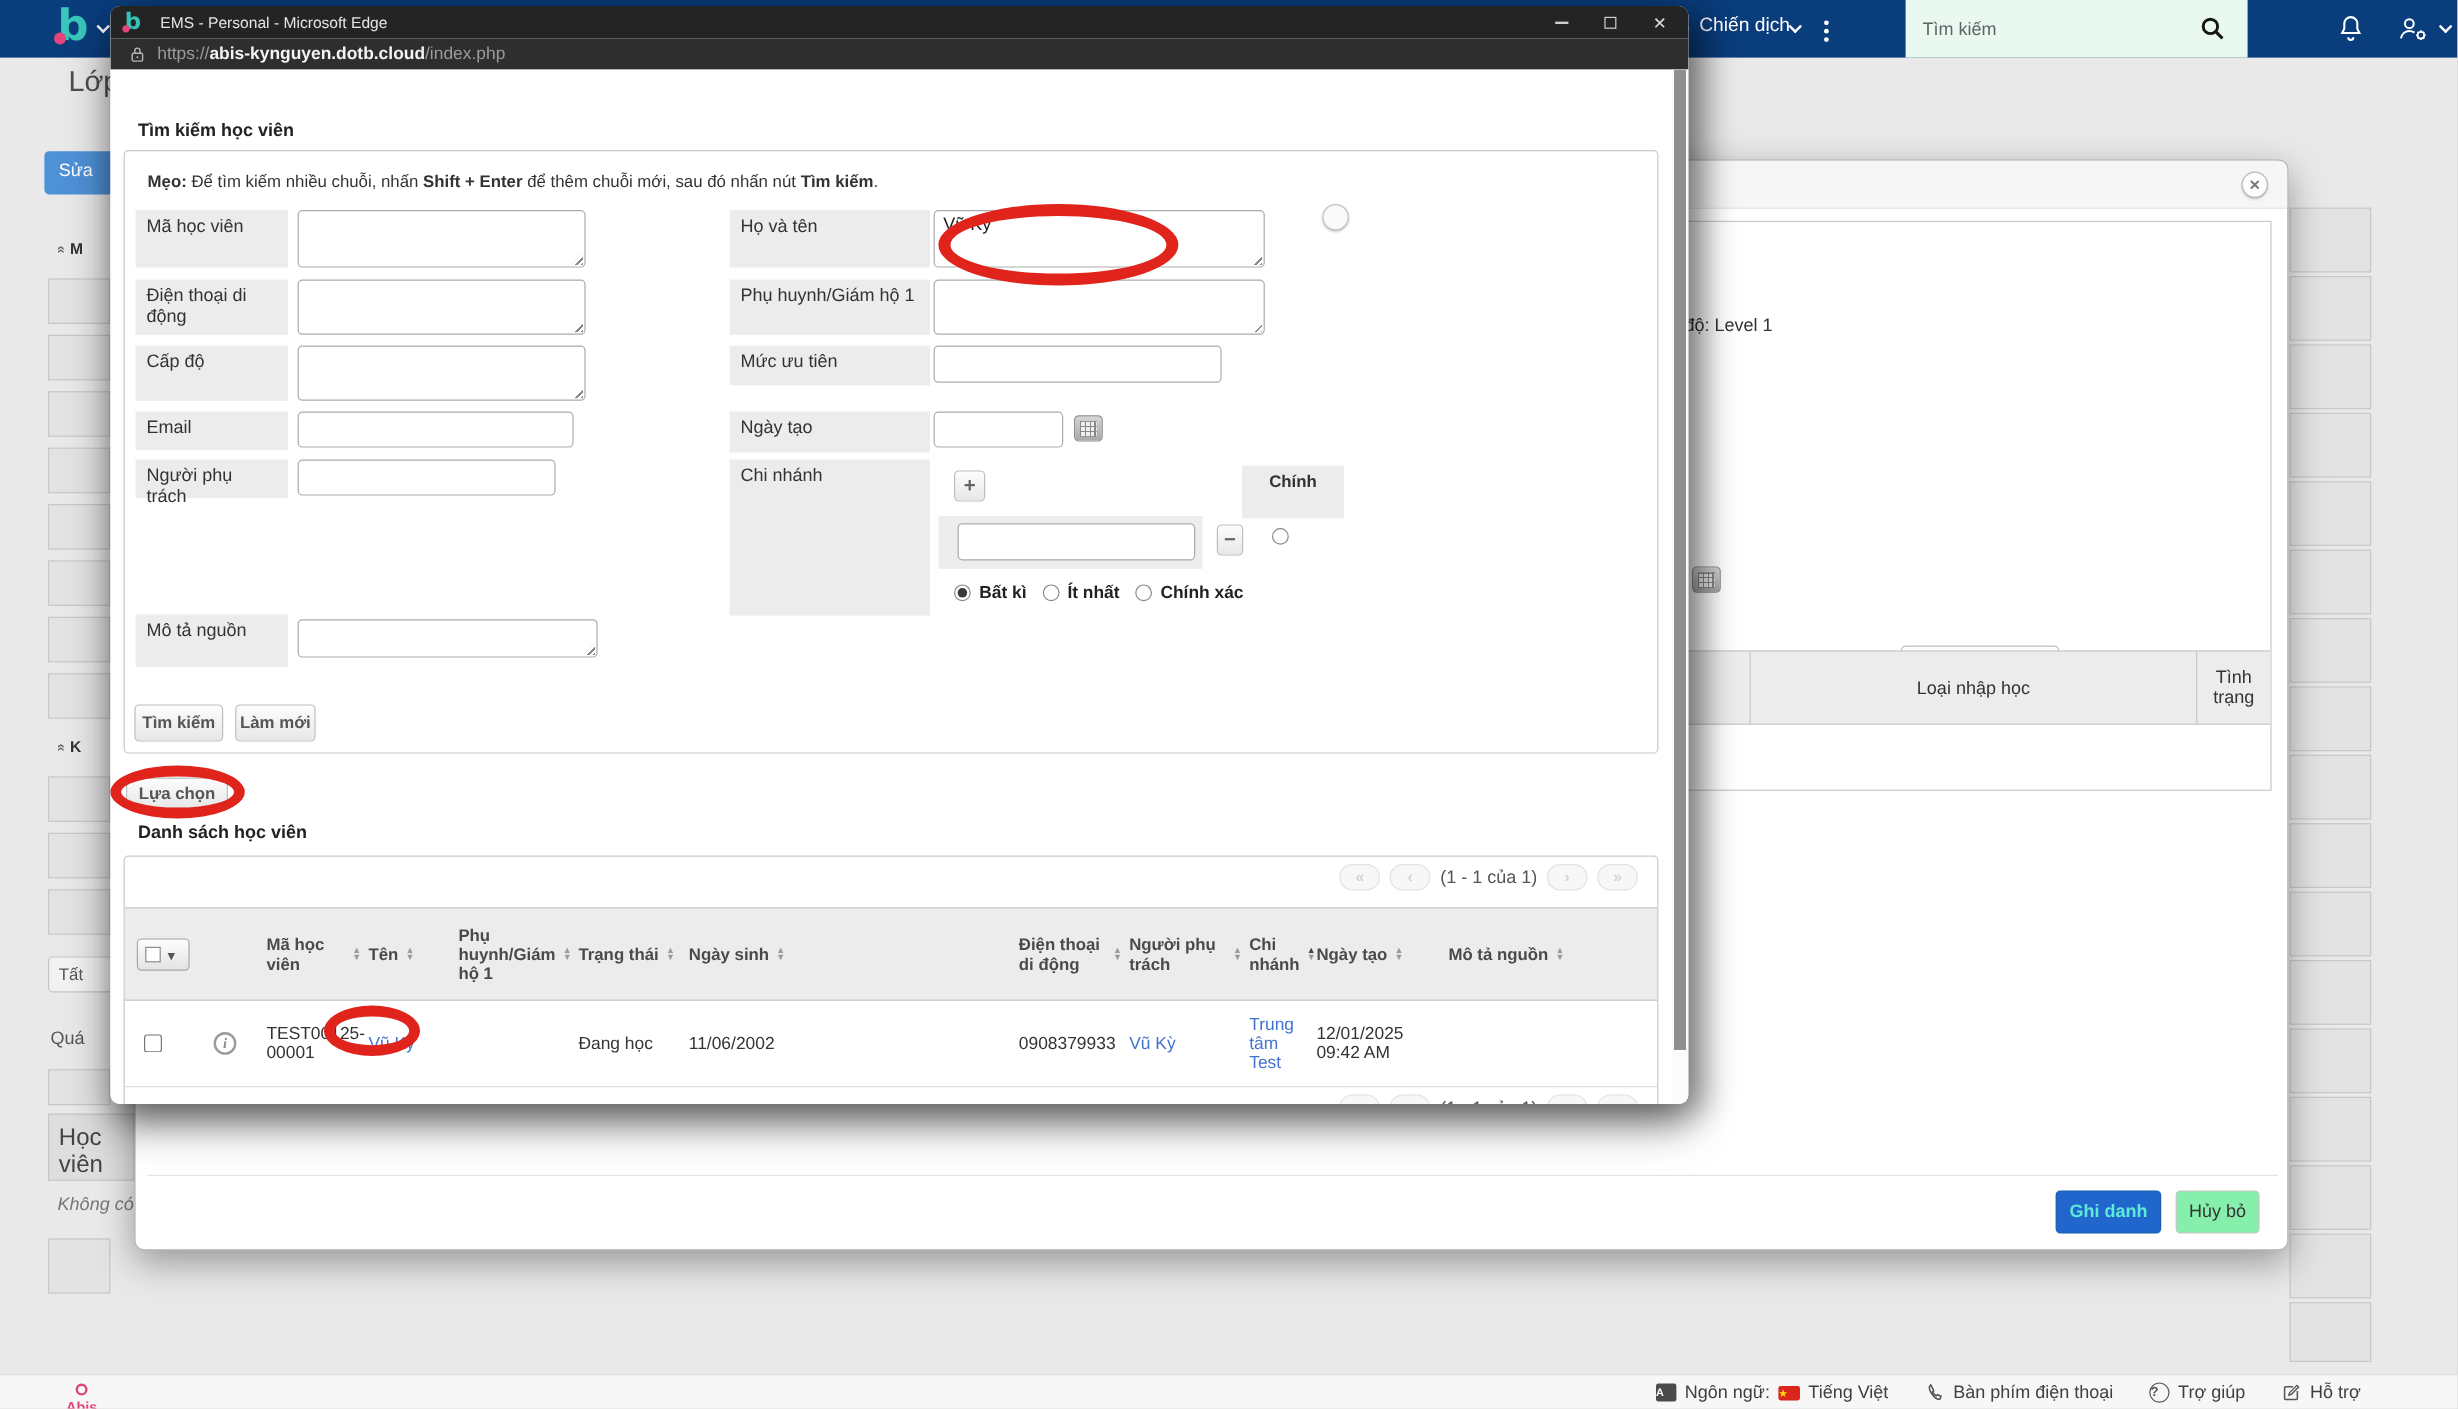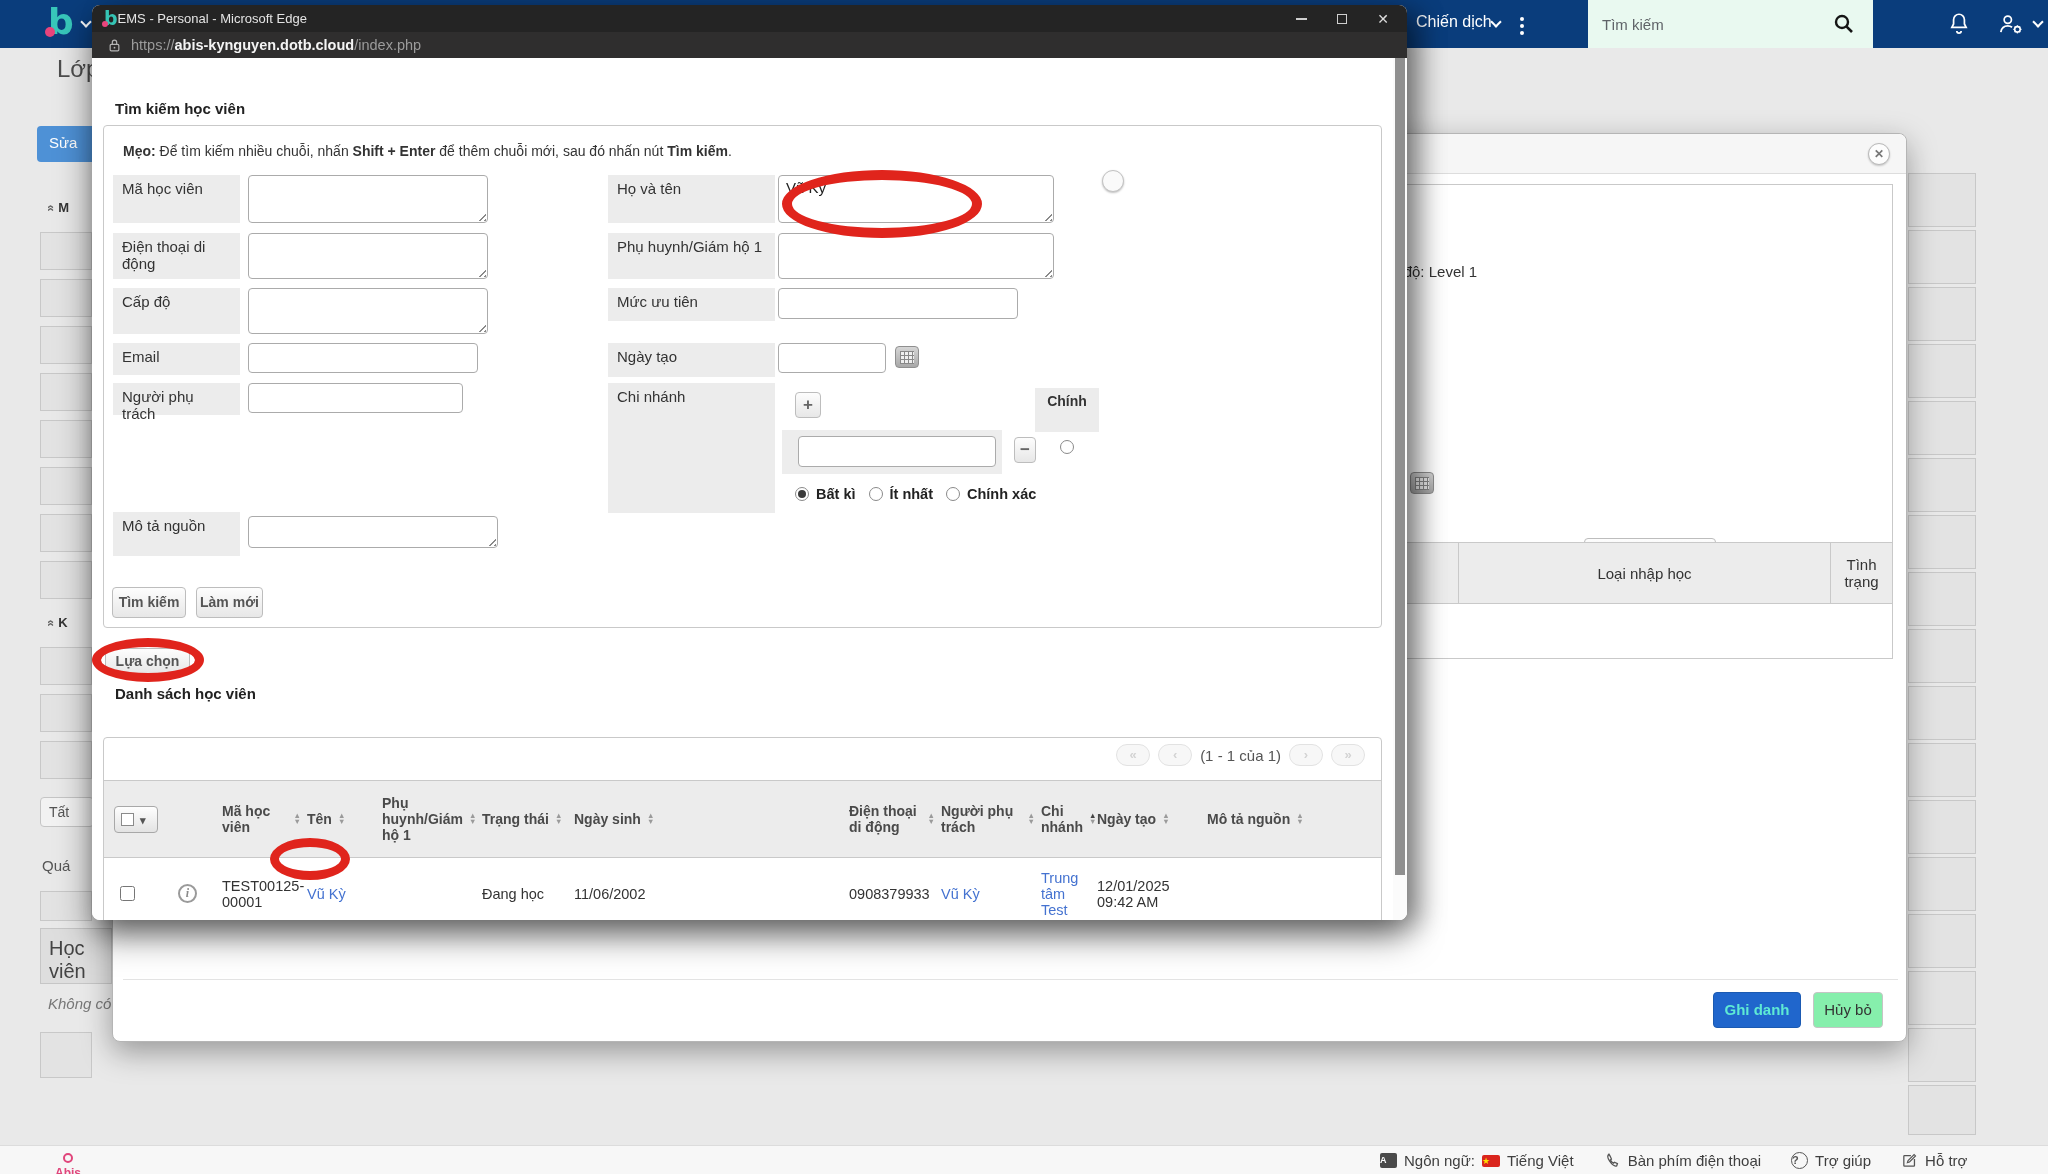--- a/index.html
+++ b/index.html
@@ -19,21 +19,21 @@
   .chev { display:inline-block; width:8px; height:8px; border-right:2px solid #fff; border-bottom:2px solid #fff; transform:rotate(45deg); }
   .navtext { color:#fff; font-size:16px; }
   #nav-search { width:285px; height:48px; background:#e9f9f0; border:none; outline:none; padding:0 40px 0 14px; font-size:15px; color:#333; font-family:"Liberation Sans",sans-serif; }
   #nav-search::placeholder { color:#5f6368; }
   .dots3 span { display:block; width:4px; height:4px; border-radius:50%; background:#fff; margin:3px 0; }
 
   
   #window { position:absolute; left:92px; top:5px; width:1315px; height:915px; border-radius:8px; overflow:hidden;
             background:#fff; box-shadow:0 16px 34px rgba(0,0,0,.5), 14px 6px 26px rgba(0,0,0,.30); }
   #titlebar { height:27px; background:#242424; display:flex; align-items:center; padding:0 12px; }
-  #titlebar .title { color:#e4e4e4; font-size:13px; margin-left:0; }
+  #titlebar .title { color:#e4e4e4; font-size:13px; margin-left:16px; }
   .winctl { display:flex; align-items:center; gap:30px; margin-left:auto; margin-right:6px; }
   .ctl-min { width:11px; height:2px; background:#cfcfcf; }
   .ctl-max { width:10px; height:10px; border:1.5px solid #cfcfcf; }
   .ctl-close { color:#dcdcdc; font-size:14px; line-height:1; }
   #urlbar { height:26px; background:#2f2e2e; display:flex; align-items:center; padding:0 16px; font-size:14.5px; }
   .url-dim { color:#9b9b9b; } .url-strong { color:#f4f4f4; font-weight:bold; }
   #win-content { position:relative; height:862px; background:#fff; overflow:hidden; }
 
   
   #vtrack { position:absolute; right:0; top:0; width:14px; height:862px; background:#fbfbfb; }
@@ -321,41 +321,41 @@
 
       <div class="fl" style="left:516px; top:285px; width:167px; height:34px;">Ngày tạo</div>
       <input class="inp" style="left: 686px; top: 285px; width: 108px; height: 30px;">
       <span class="calbtn" style="left:803px; top:288px;"></span>
 
       <div class="fl" style="left:516px; top:325px; width:167px; height:130px;">Chi nhánh</div>
       <div class="gbtn" style="left:703px; top:334px; width:26px; height:26px; line-height:23px; font-size:17px; color:#666;">+</div>
       <div class="abs" style="left:690px; top:372px; width:220px; height:44px; background:#ededed;"></div>
       <input class="inp" style="left: 706px; top: 378px; width: 198px; height: 31px;">
       <div class="gbtn" style="left:922px; top:379px; width:22px; height:26px; line-height:23px; font-size:17px; color:#666;">−</div>
-      <div class="fl" style="left:943px; top:330px; width:64px; height:44px; font-weight:bold; text-align:center; font-size:14px;">Chính</div>
+      <div class="fl" style="left:943px; top:330px; width:85px; height:44px; font-weight:bold; text-align:center; font-size:14px;">Chính</div>
       <span class="radio abs" style="left:968px; top:382px;"></span>
 
       <div class="abs" style="left:703px; top:428px; display:flex; align-items:center; gap:7px;">
         <span class="radio sel"></span>
         <span class="optlbl">Bất kì</span>
         <span class="radio" style="margin-left:6px;"></span>
         <span class="optlbl">Ít nhất</span>
         <span class="radio" style="margin-left:6px;"></span>
         <span class="optlbl">Chính xác</span>
       </div>
 
       <span class="helpq" style="left:1010px; top:112px;"></span>
 
       <div class="gbtn" style="left:20px; top:529px; width:74px; height:31px; line-height:29px;">Tìm kiếm</div>
       <div class="gbtn" style="left:104px; top:529px; width:67px; height:31px; line-height:29px;">Làm mới</div>
 
       <div class="gbtn" style="left:13px; top:590px; width:85px; height:26px; line-height:24px;">Lựa chọn</div>
 
       <div class="abs h-popup" style="left:23px; top:627px;">Danh sách học viên</div>
-      <div class="panel" style="left:11px; top:655px; width:1279px; height:230px; overflow:hidden;margin-top:24px;">
+      <div class="panel" style="left:11px; top:655px; width:1279px; height:230px; overflow:hidden;">
 
         <div class="abs" style="right:16px; top:6px; display:flex; align-items:center; gap:8px;">
           <span class="pgbtn pg-first"></span>
           <span class="pgbtn pg-prev"></span>
           <span class="pgtext">(1 - 1 của 1)</span>
           <span class="pgbtn pg-next"></span>
           <span class="pgbtn pg-last"></span>
         </div>
 
         <div class="trow" style="top:42px; height:78px; background:#ececec; border-top:1px solid #c9c9c9; border-bottom:1px solid #c9c9c9; align-items:center;">

